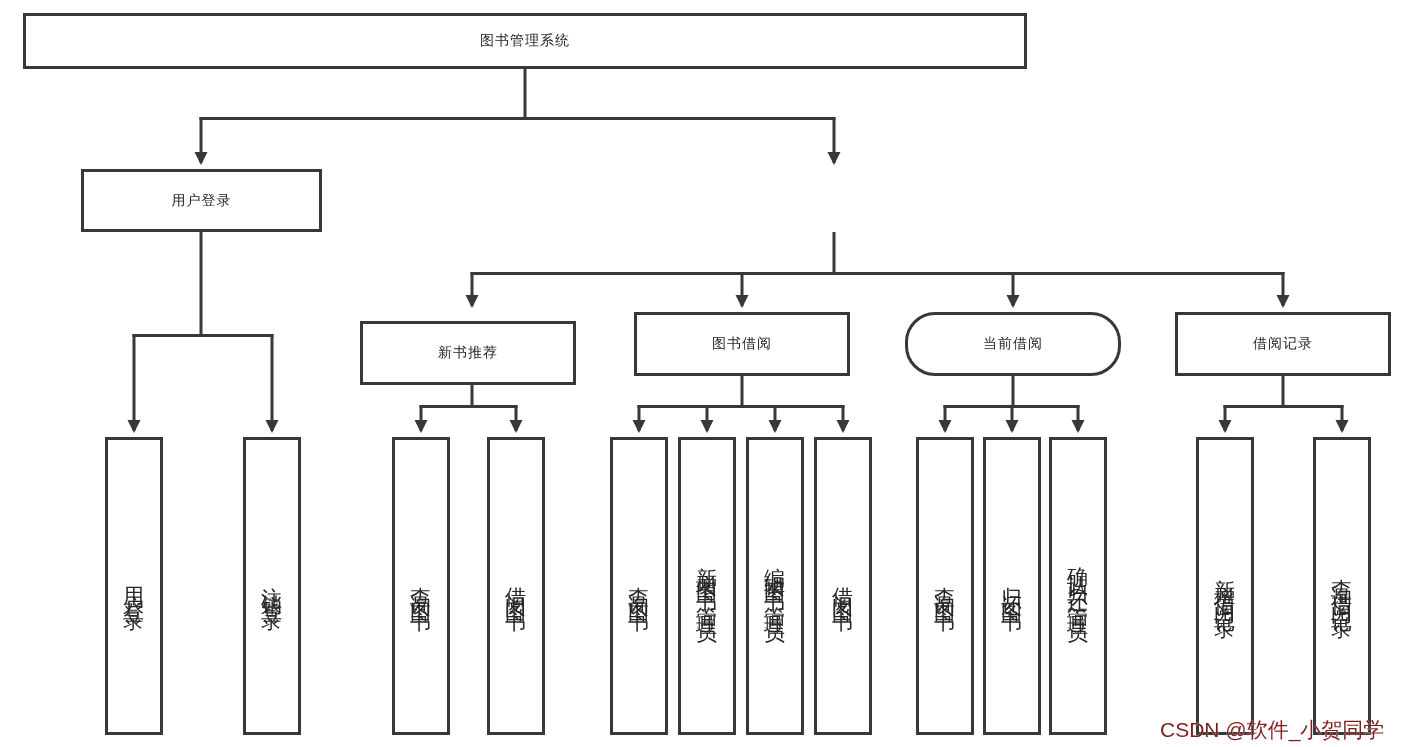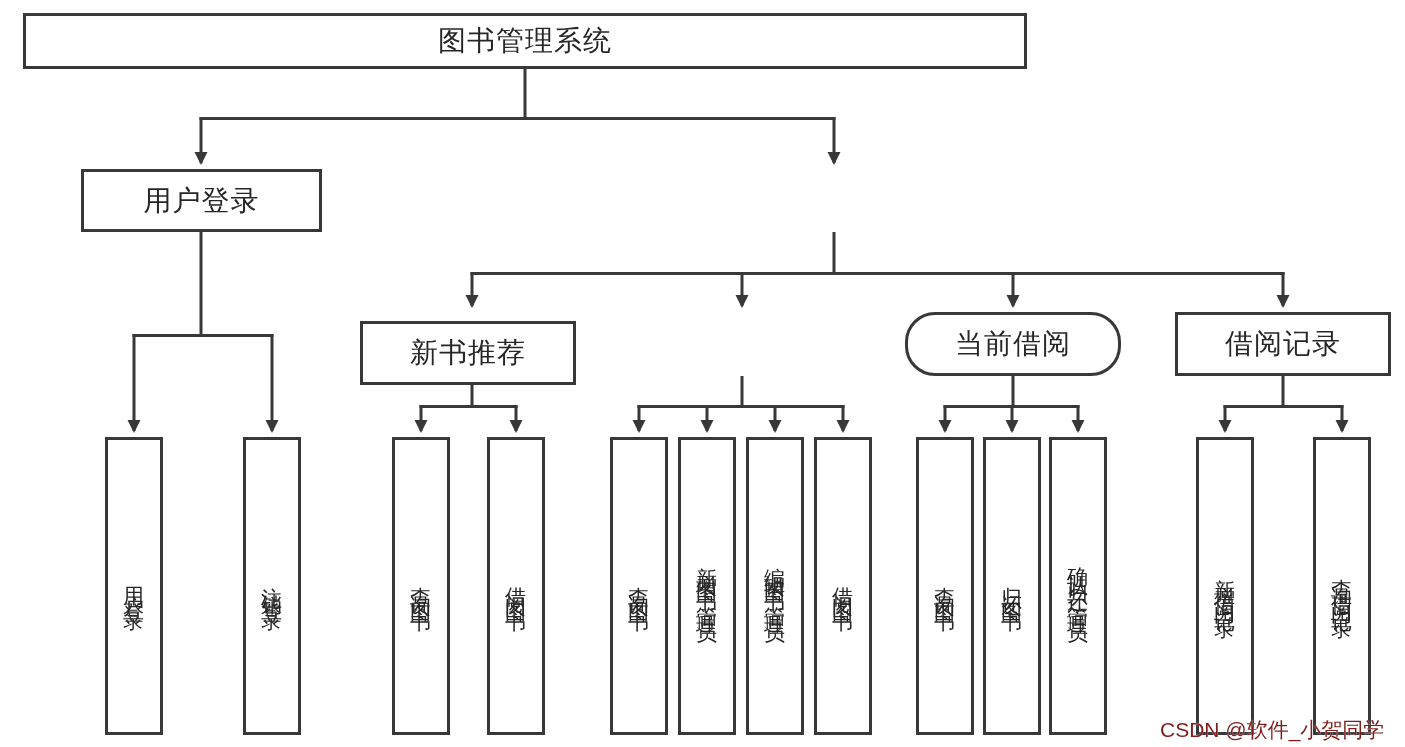--- a/index.html
+++ b/index.html
@@ -20,21 +20,21 @@
   .node {
     position: absolute;
     background: #ffffff;
     border: 3px solid #383838;
     box-sizing: border-box;
     display: flex;
     align-items: center;
     justify-content: center;
     color: #262626;
   }
-  .h-node { font-size: 28px; letter-spacing: 1px; }
+  .h-node { font-size: 14px; letter-spacing: 1px; }
   .root  { left: 23px;  top: 13px;  width: 1004px; height: 56px; }
   .lv1-0 { left: 81px;  top: 169px; width: 241px;  height: 63px; }
   .lv1-1 { left: 714px; top: 169px; width: 240px;  height: 63px; }
   .lv2   { top: 312px; width: 216px; height: 64px; }
   .lv2-0 { left: 360px; margin-top: 9px; }
   .lv2-1 { left: 634px; }
   .lv2-2 { left: 905px; border-radius: 30px; }
   .lv2-3 { left: 1175px; }
   .leaf {
     top: 437px;
@@ -132,20 +132,23 @@
     <span>图书管理系统</span>
   </div>
 
   <div class="node lv1-0 h-node">
     <span>用户登录</span>
   </div>
 
   <div class="node lv2 lv2-0 h-node">
     <span>新书推荐</span>
   </div>
+  <div class="node lv2 lv2-1 h-node">
+    <span>图书借阅</span>
+  </div>
   <div class="node lv2 lv2-2 h-node">
     <span>当前借阅</span>
   </div>
   <div class="node lv2 lv2-3 h-node">
     <span>借阅记录</span>
   </div>
 
   <div class="node leaf leaf-0">
     <span>用户登录</span>
   </div>

